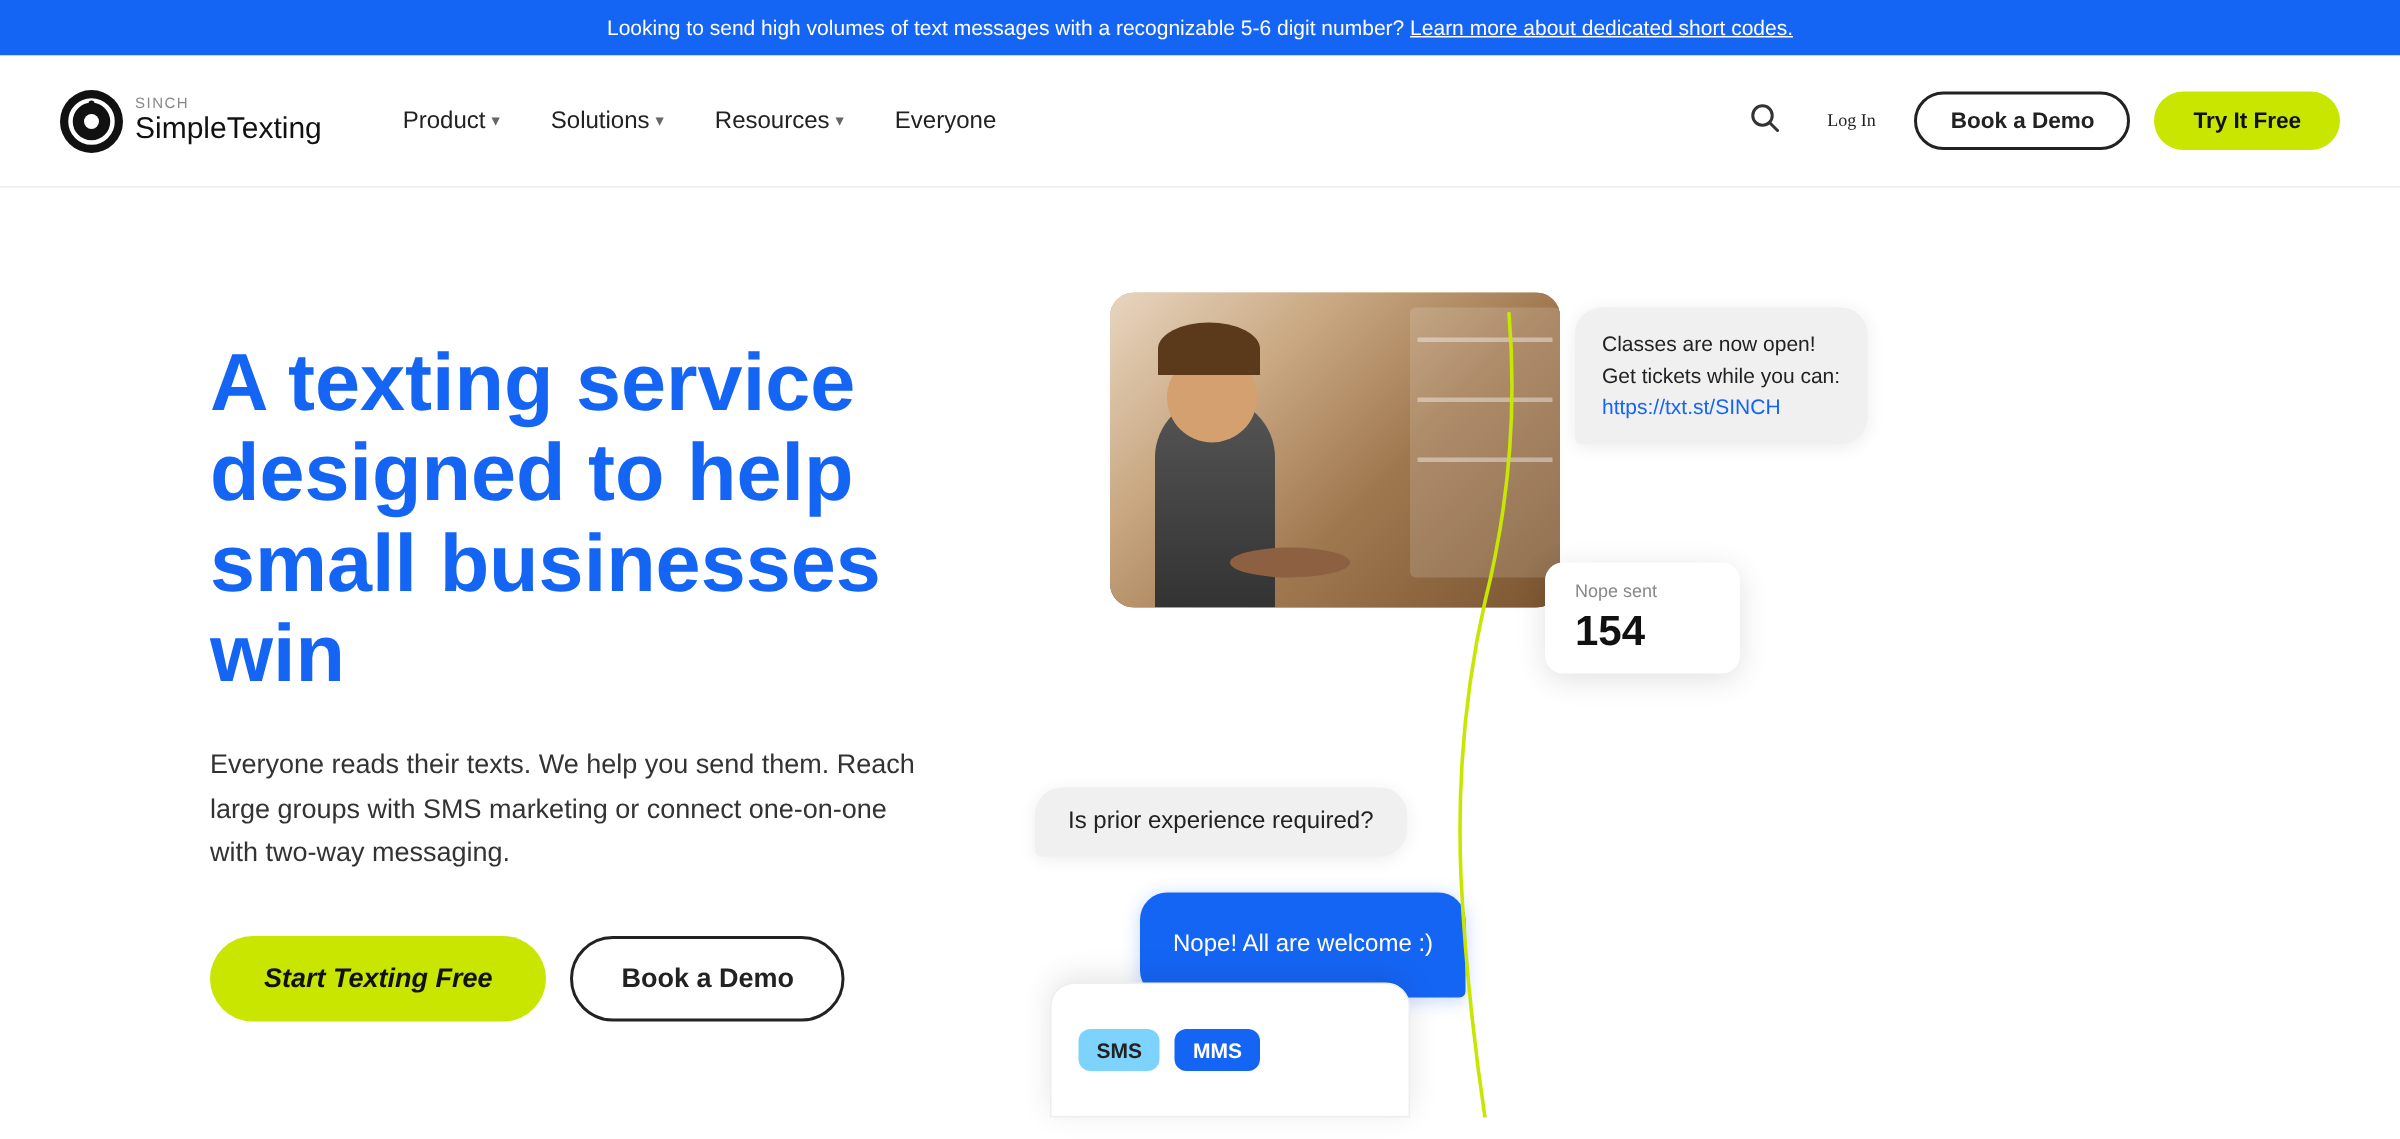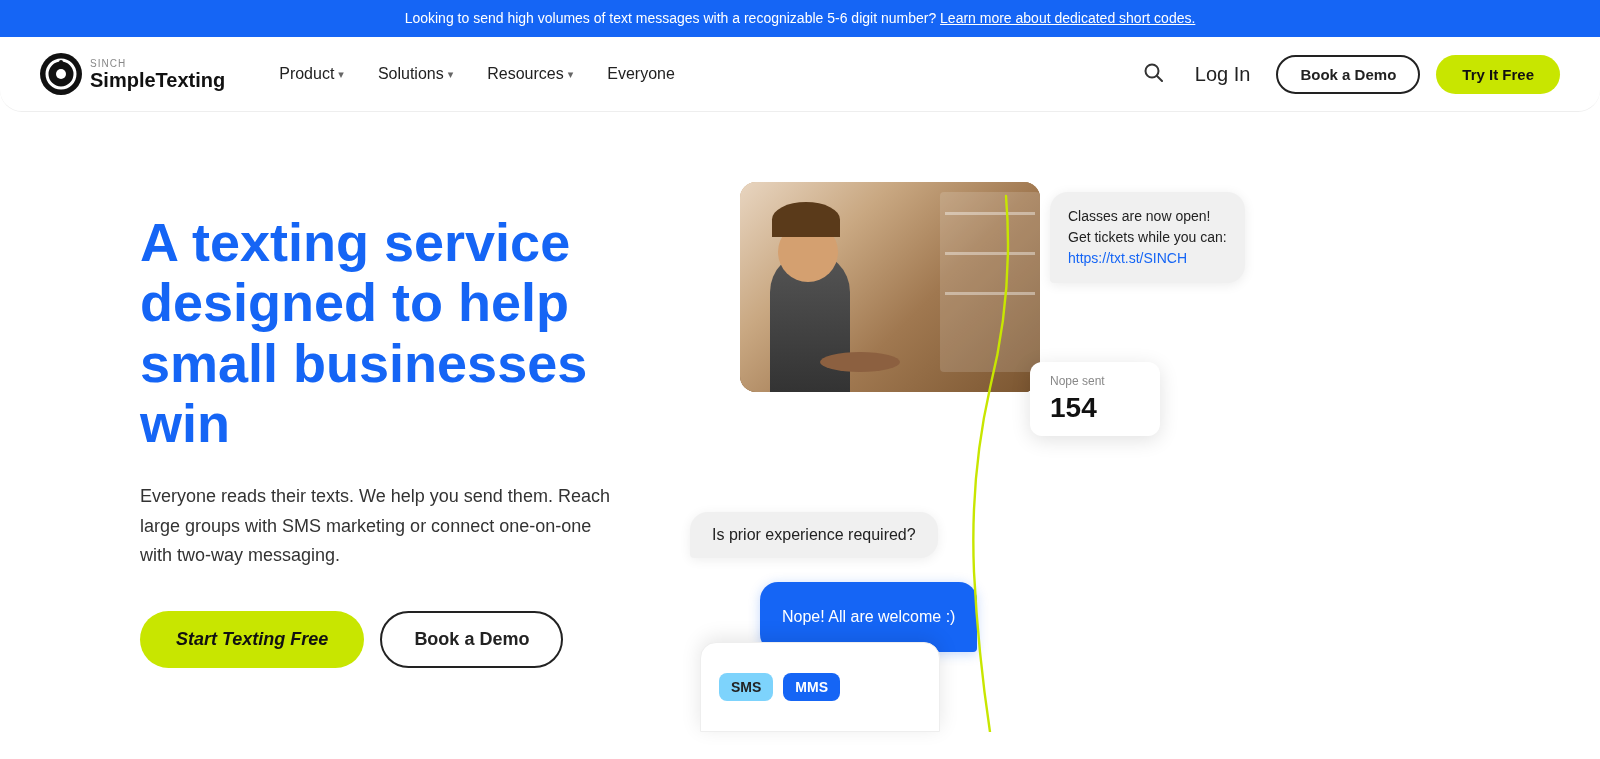--- a/index.html
+++ b/index.html
@@ -18,26 +18,25 @@
       color: #fff;
       text-decoration: underline;
       cursor: pointer;
     }
 
     
     .navbar {
       display: flex;
       align-items: center;
       padding: 12px 40px;
-      height: 75px;
+      height: 88px;
       border-bottom: 1px solid #eee;
       background: #fff;
       position: relative;
       z-index: 10;
-      border-radius: 22px;
     }
     .logo-area {
       display: flex;
       align-items: center;
       gap: 8px;
       margin-right: 40px;
       text-decoration: none;
     }
     .logo-icon {
       width: 42px;
@@ -49,21 +48,21 @@
       line-height: 1.1;
     }
     .logo-sinch {
       font-size: 10px;
       color: #888;
       letter-spacing: 1px;
       text-transform: uppercase;
     }
     .logo-simple {
       font-size: 20px;
-      font-weight: 700;
+      font-weight: 400;
       color: #111;
     }
     .nav-links {
       display: flex;
       align-items: flex-end;
       gap: 6px;
       flex: 1;
     }
     .nav-item {
       display: flex;
@@ -85,24 +84,25 @@
       align-items: center;
       gap: 16px;
     }
     .search-icon-btn {
       cursor: pointer;
       color: #444;
       font-size: 18px;
       padding: 6px;
     }
     .login-btn {
-      font-size: 20px;
+      font-size: 12px;
       color: #222;
       cursor: pointer;
       padding: 6px 10px;
+      font-family: Liberation Serif, serif;
     }
     .book-demo-btn {
       border: 2px solid #222;
       border-radius: 30px;
       padding: 9px 22px;
       font-size: 15px;
       font-weight: 600;
       background: #fff;
       cursor: pointer;
       color: #222;

